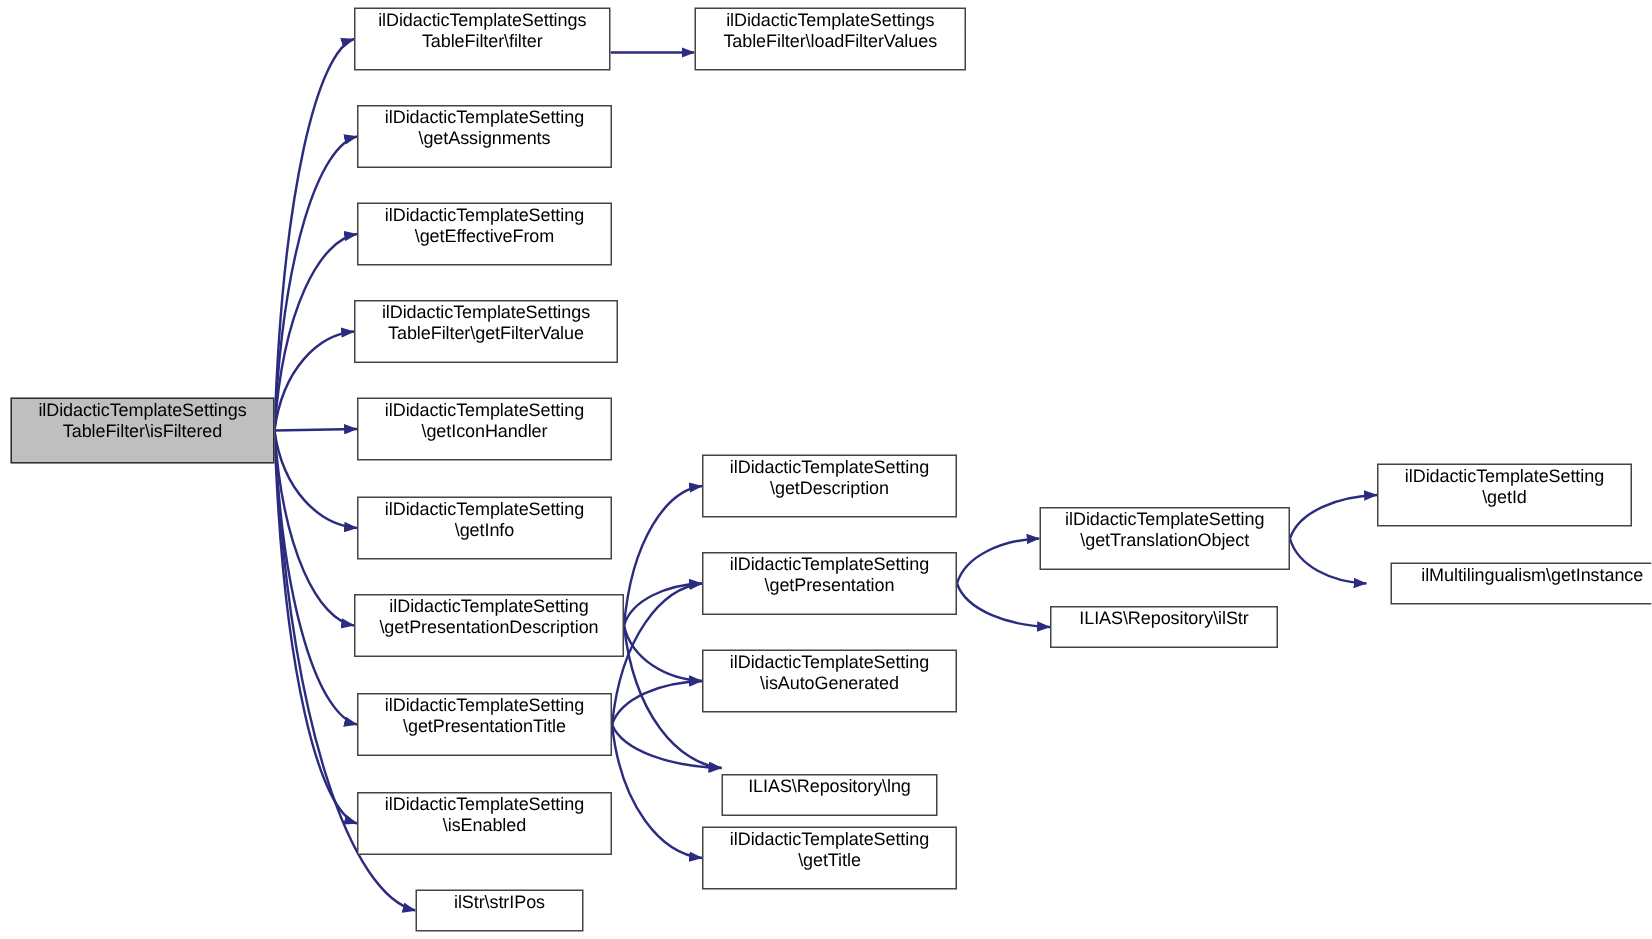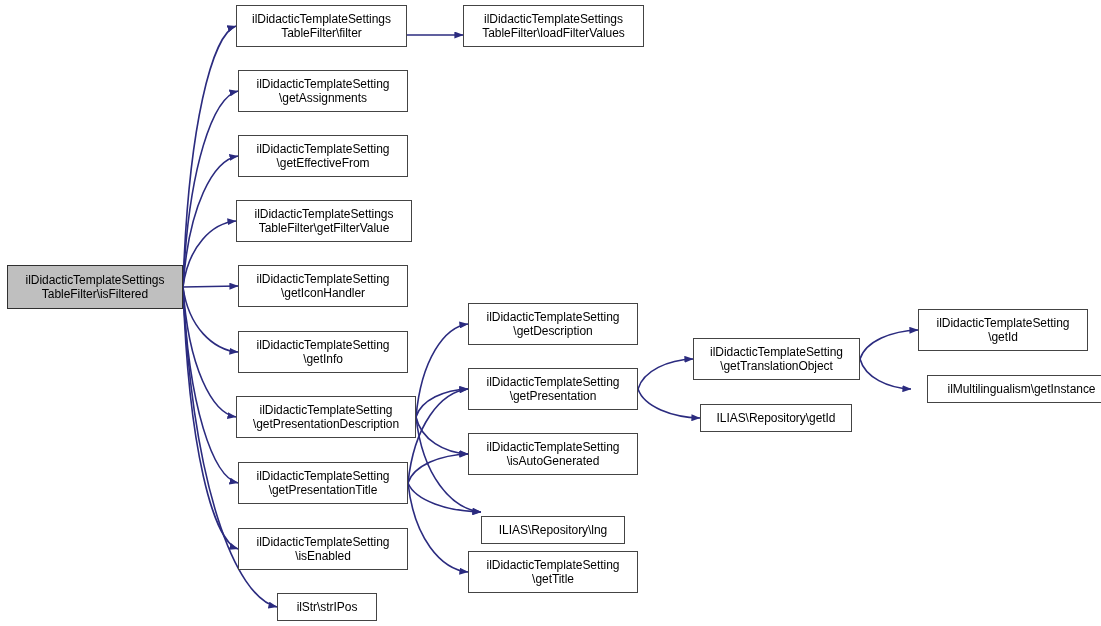--- a/index.html
+++ b/index.html
@@ -21,21 +21,20 @@
     top: 0;
     width: 1101px;
     height: 626px;
   }
   .node {
     position: absolute;
     box-sizing: border-box;
     border: 1px solid #444444;
     background: #ffffff;
     display: flex;
-    align-items: center;
     justify-content: center;
     text-align: center;
     line-height: 1.18;
     color: #000000;
     font-size: 12px;
     letter-spacing: -0.05px;
     z-index: 5;
     cursor: default;
   }
   .node.root {
@@ -123,21 +122,21 @@
 \getPresentationDescription</span>
       </div>
       <div class="node" style="left: 238px; top: 462px; width: 170px; height: 42px;">
         <span class="node-label">ilDidacticTemplateSetting
 \getPresentationTitle</span>
       </div>
       <div class="node" style="left: 238px; top: 528px; width: 170px; height: 42px;">
         <span class="node-label">ilDidacticTemplateSetting
 \isEnabled</span>
       </div>
-      <div class="node" style="left: 277px; top: 593px; width: 100px; height: 28px;">
+      <div class="node" style="left: 277px; top: 593px; width: 112px; height: 28px;">
         <span class="node-label">ilStr\strIPos</span>
       </div>
       <div class="node" style="left: 468px; top: 303px; width: 170px; height: 42px;">
         <span class="node-label">ilDidacticTemplateSetting
 \getDescription</span>
       </div>
       <div class="node" style="left: 468px; top: 368px; width: 170px; height: 42px;">
         <span class="node-label">ilDidacticTemplateSetting
 \getPresentation</span>
       </div>
@@ -150,21 +149,21 @@
       </div>
       <div class="node" style="left: 468px; top: 551px; width: 170px; height: 42px;">
         <span class="node-label">ilDidacticTemplateSetting
 \getTitle</span>
       </div>
       <div class="node" style="left: 693px; top: 338px; width: 167px; height: 42px;">
         <span class="node-label">ilDidacticTemplateSetting
 \getTranslationObject</span>
       </div>
       <div class="node" style="left: 700px; top: 404px; width: 152px; height: 28px;">
-        <span class="node-label">ILIAS\Repository\getId</span>
+        <span class="node-label">ILIAS\Repository\ilStr</span>
       </div>
       <div class="node" style="left: 918px; top: 309px; width: 170px; height: 42px;">
         <span class="node-label">ilDidacticTemplateSetting
 \getId</span>
       </div>
       <div class="node" style="left: 911px; top: 375px; width: 189px; height: 28px; margin-left: 16px;">
         <span class="node-label">ilMultilingualism\getInstance</span>
       </div>
     </div>
 </div>

